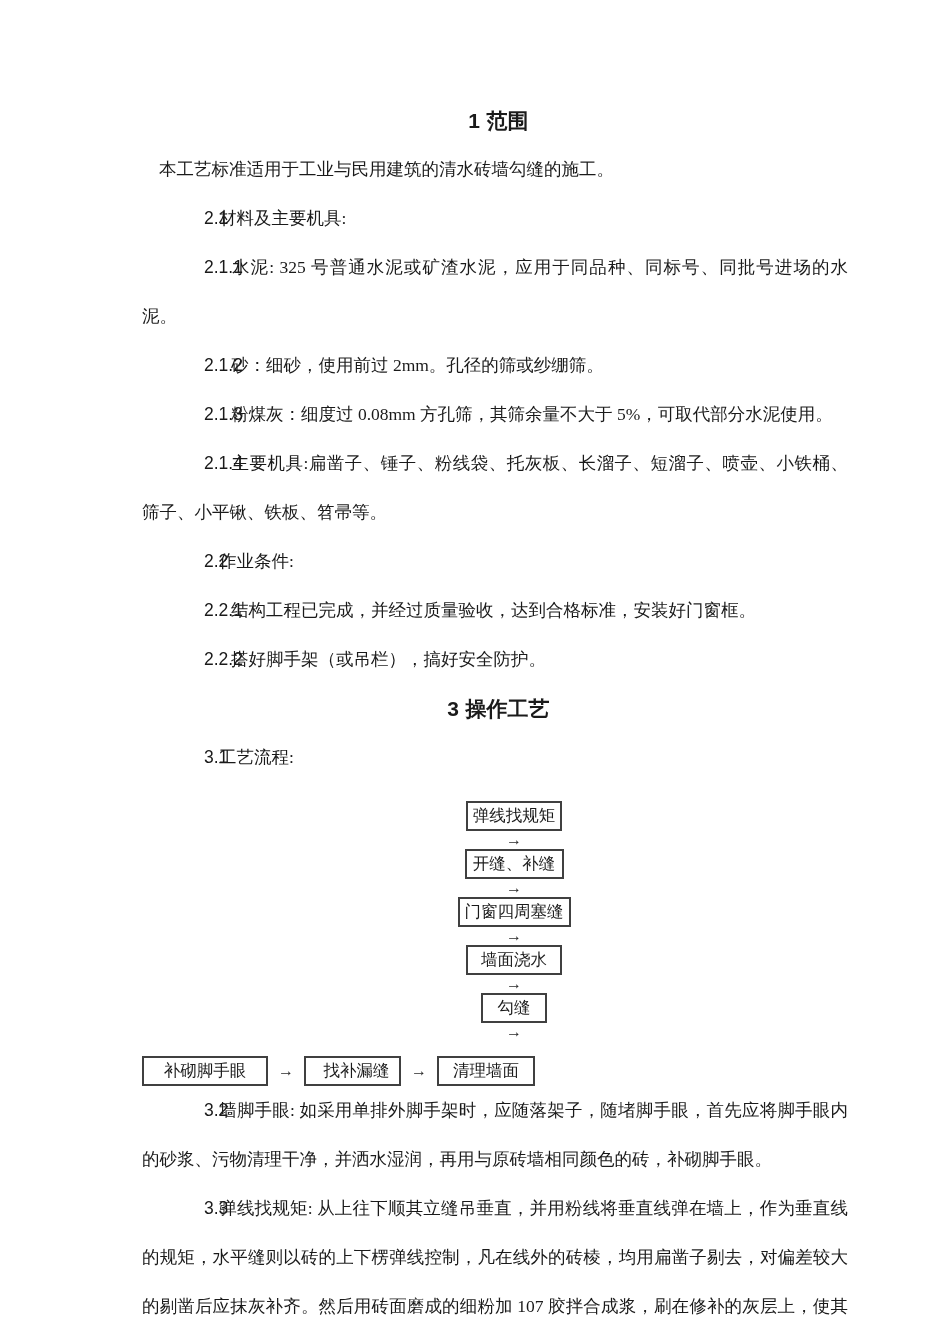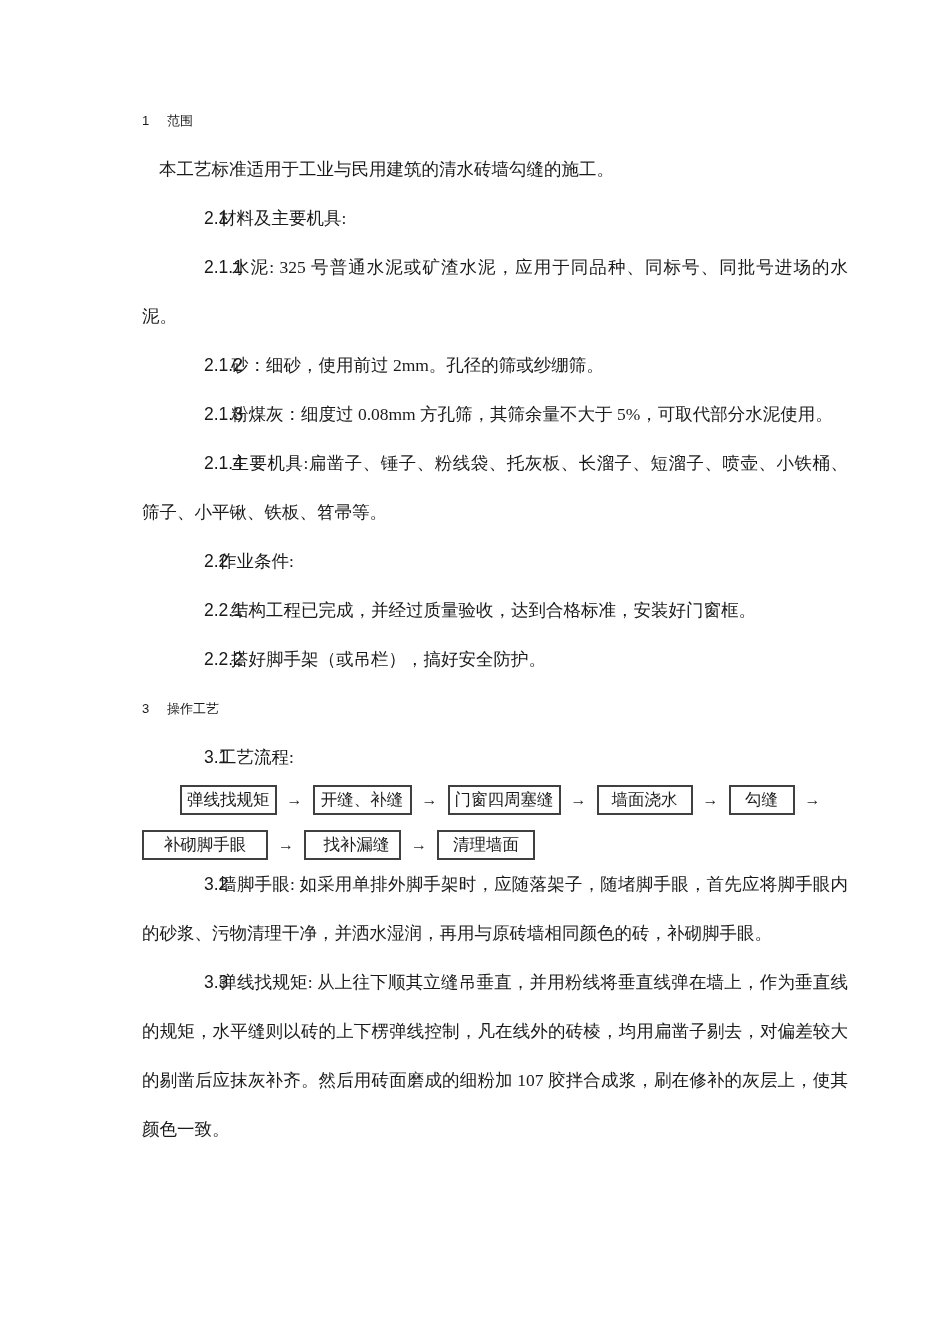--- a/index.html
+++ b/index.html
@@ -18,44 +18,45 @@
   }
   .doc-title{
     text-align:center;
     font-size:18.5px;
     font-weight:normal;
     margin:0;
     line-height:49px;
   }
   h2.sec{
     font-family:"Liberation Sans","DejaVu Sans",sans-serif;
-    font-size:13px;
-    font-weight:normal;
+    font-size:21px;
+    font-weight:bold;
     margin:0;
     line-height:49px;
+    text-align:center;
   }
   p.para{
     margin:0;
     text-align:justify;
     line-height:49px;
   }
   p.intro{ text-indent:17px; }
   p.pnum{ text-indent:31px; }
   .num{ display:inline-block; font-family:"Liberation Sans","DejaVu Sans",sans-serif; }
   .hn{ width:25px; }
   .n2{ width:46px; }
   .n3{ width:58px; }
   
   .flow-row{
     display:flex;
     align-items:center;
     column-gap:10px;
     line-height:normal;
   }
-  .row1{ margin-top:3px; margin-left:38px; }
+  .row1{ margin-top:19px; margin-left:38px;flex-direction:column; }
   .row2{ margin-top:15px; }
   .fbox{
     border:2px solid #404040;
     height:26px;
     display:inline-flex;
     align-items:center;
     justify-content:center;
     font-size:16.5px;
     padding:0 5px;
     box-sizing:content-box;

